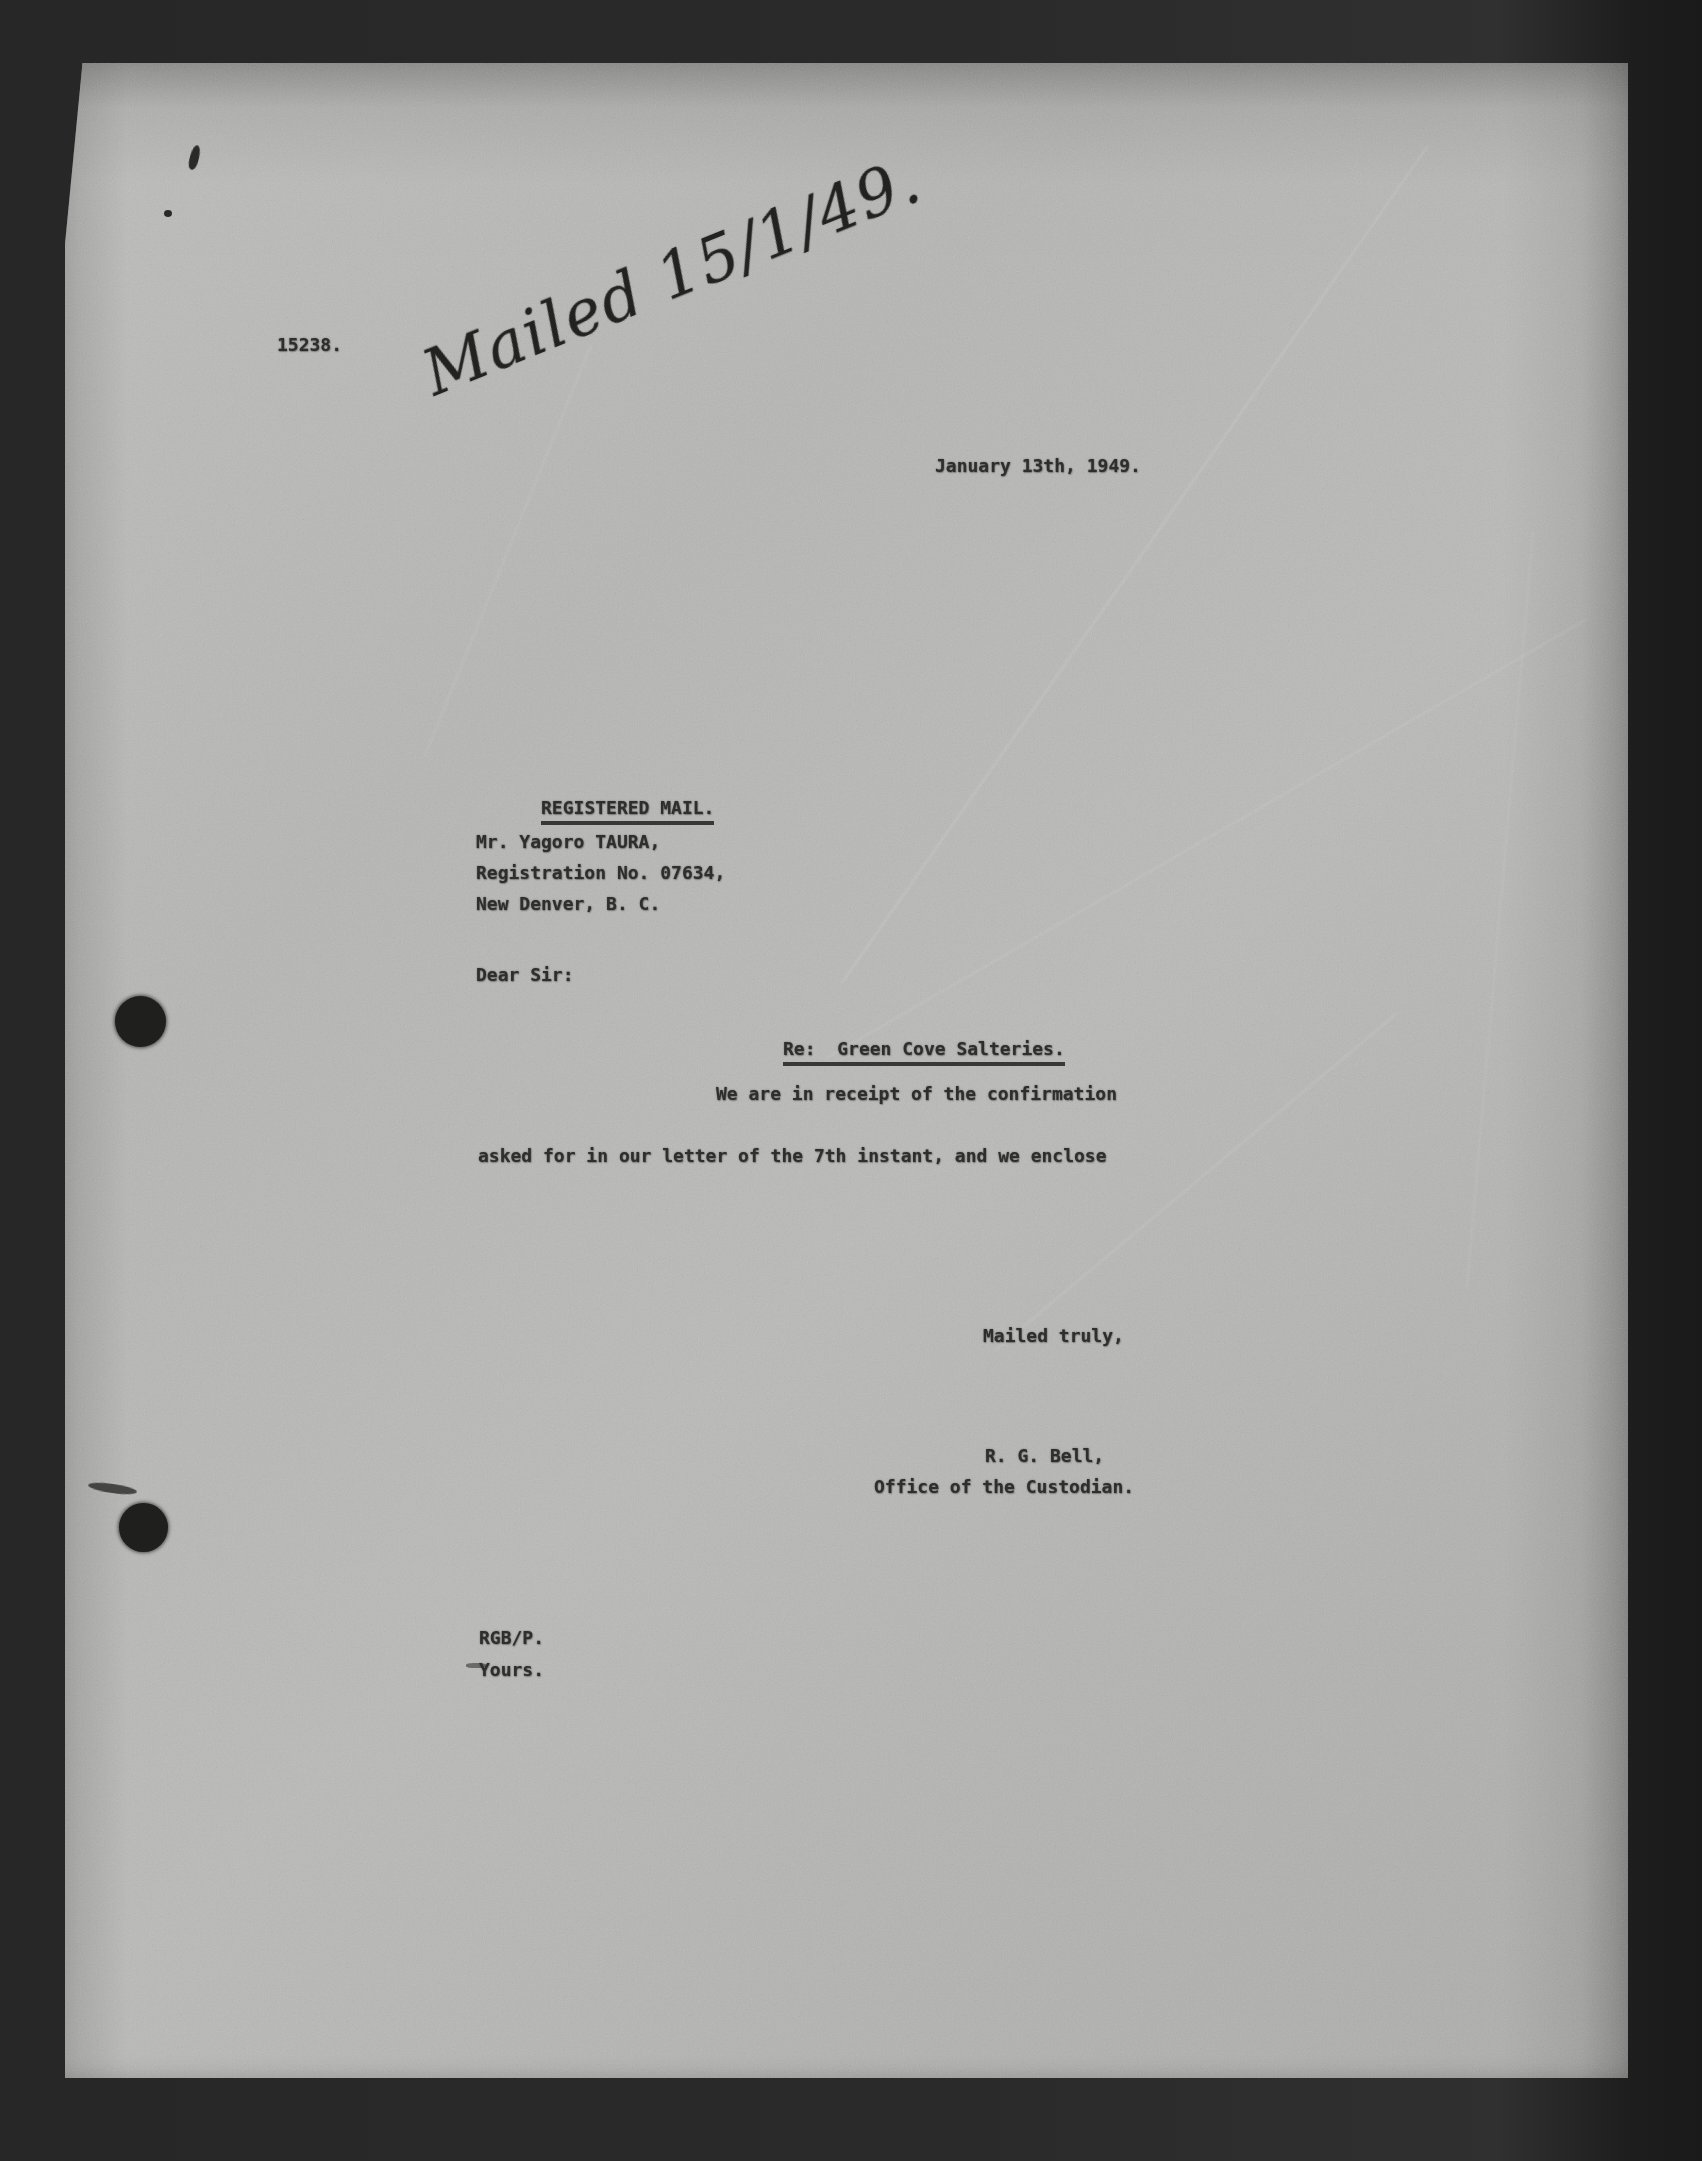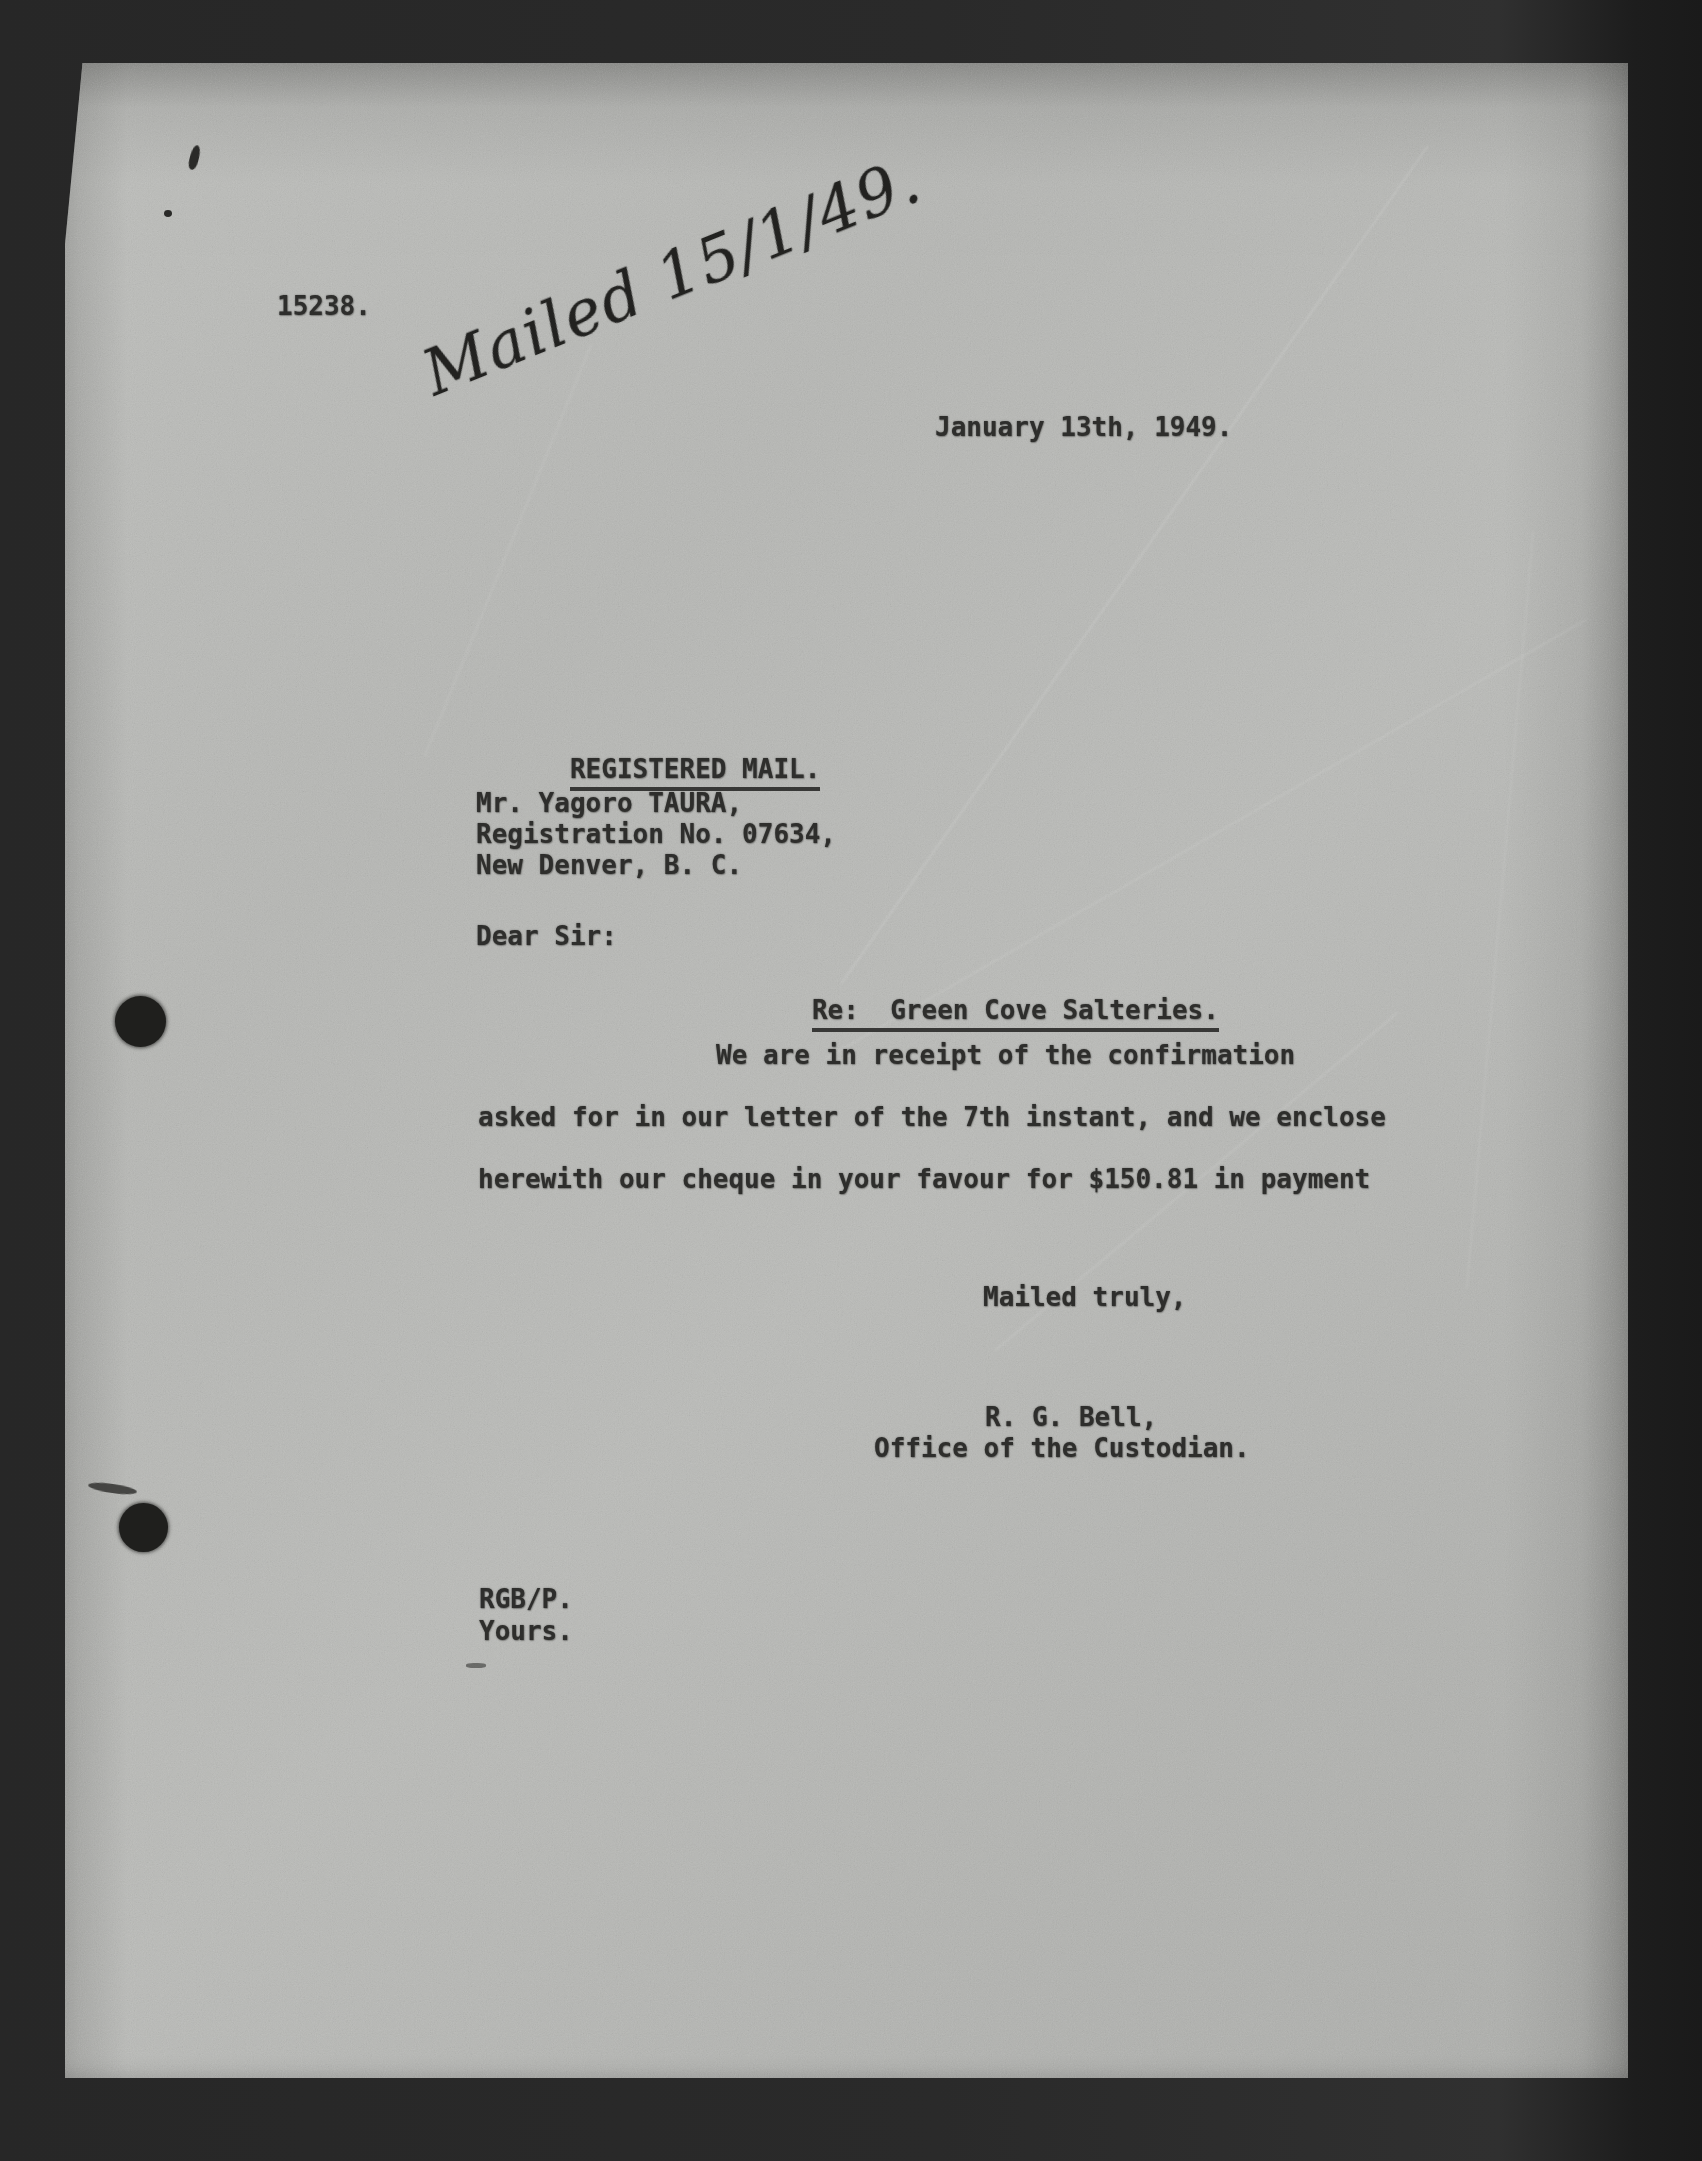--- a/index.html
+++ b/index.html
@@ -34,26 +34,27 @@
   .grain {
     position: absolute;
     left: 0; top: 0;
     width: 100%; height: 100%;
     pointer-events: none;
   }
   .typed {
     position: absolute;
     font-family: "DejaVu Sans Mono", "Liberation Mono", monospace;
     font-weight: bold;
-    font-size: 26px;
+    font-size: 18px;
     line-height: 30px;
     color: #2e2e2c;
     white-space: pre;
     text-shadow: 0 0 1.8px rgba(46,46,44,0.55), 0.6px 0.6px 1.2px rgba(46,46,44,0.35);
     filter: blur(0.2px);
+    margin-top: 39px;
   }
   .underline {
     border-bottom: 4.1px solid rgba(38,38,36,0.88);
     padding-bottom: 2.9px;
   }
   .handwriting {
     position: absolute;
     left: 375px;
     top: 274px;
     font-family: "DejaVu Serif", "Liberation Serif", serif;
@@ -143,21 +144,20 @@
     <div class="typed" style="left:411px; top:787px;">New Denver, B. C.</div>
 
     <div class="typed" style="left:411px; top:858px;">Dear Sir:</div>
 
     <div class="typed" style="left:653px; top:902px;">
       <span class="underline">Re:  Green Cove Salteries.</span>
     </div>
 
     <div class="typed" style="left:651px; top:977px;">We are in receipt of the confirmation</div>
     <div class="typed" style="left:413px; top:1039px;">asked for in our letter of the 7th instant, and we enclose</div>
-    <div class="typed" style="left:413px; top:1101px;">herewith our cheque in your favour for $150.81 in payment</div>
 
     <div class="typed" style="left:918px; top:1219px;">Mailed truly,</div>
 
     <div class="typed" style="left:920px; top:1339px;">R. G. Bell,</div>
     <div class="typed" style="left:809px; top:1370px;text-align:right;">Office of the Custodian.</div>
 
     <div class="typed" style="left:414px; top:1521px;">RGB/P.</div>
     <div class="typed" style="left:414px; top:1553px;">Yours.</div>
 
   </div>

